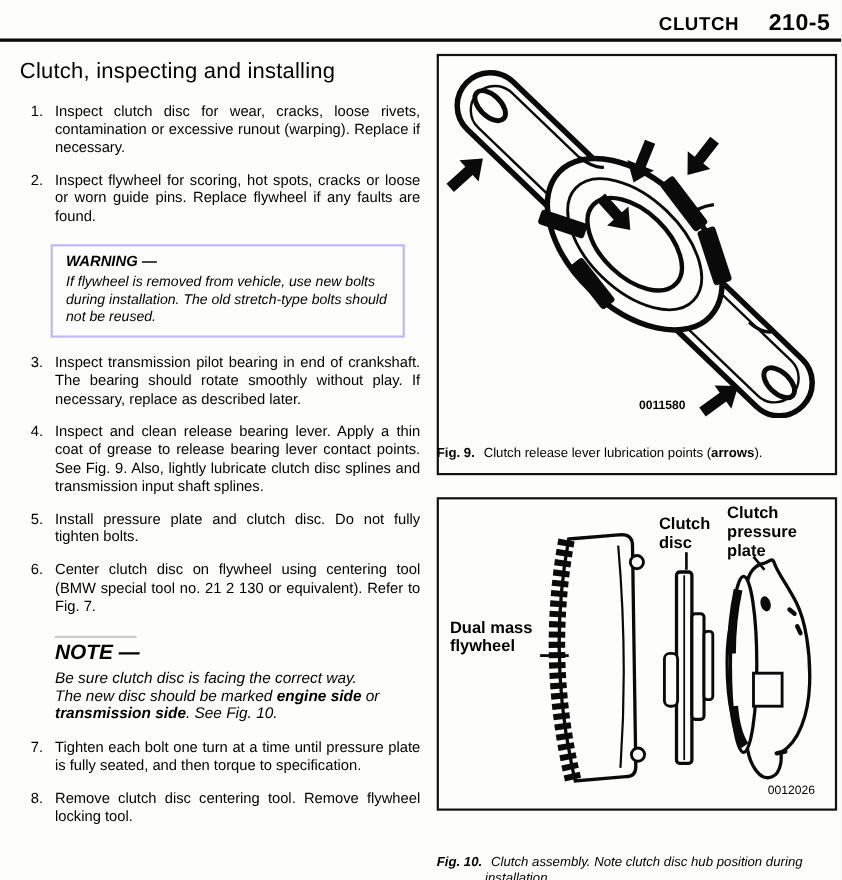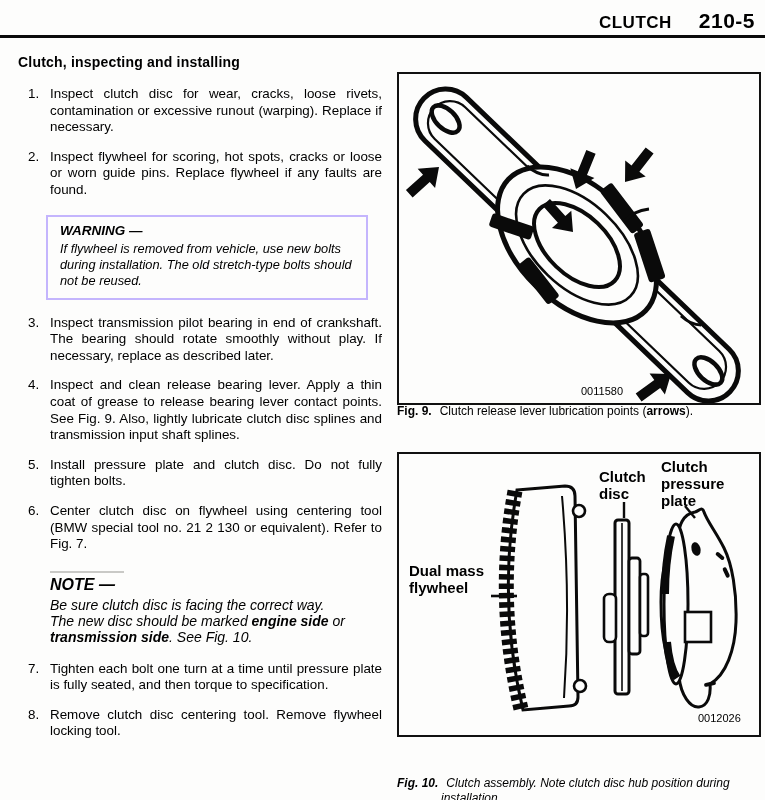--- a/index.html
+++ b/index.html
@@ -14,44 +14,44 @@
     position:absolute; top:6px; right:10px; text-align:center;
     font-weight:bold; letter-spacing:.5px;
   }
   .hdr .section { font-variant:small-caps; font-size:24px; text-transform:lowercase; }
   .hdr .section::first-letter { text-transform:uppercase; }
   .hdr .pageno { font-size:21px; margin-left:22px; }
   .hdr-rule { position:absolute; top:35px; left:0; width:765px; height:3px; background:#0a0a0a; }
 
   
   .leftcol { position:absolute; left:16px; top:50px; width:366px; }
-  .doc-title { font-size:14px; font-weight:bold; margin:4px 0 16px 2px; letter-spacing:.2px; }
+  .doc-title { font-size:20px; font-weight:normal; margin:4px 0 16px 2px; letter-spacing:.2px; }
   .step { display:flex; margin:0 0 13px 12px; font-size:13.4px; line-height:16.6px; }
   .step .num { width:22px; flex:0 0 22px; }
   .step .txt { flex:1; text-align:justify; }
 
   .warning-box {
     border:2px solid #c4b5fd; margin:16px 2px 15px 30px; width:322px;
     padding:6px 10px 9px 12px; font-style:italic;
   }
   .warning-box .w-head { font-weight:bold; font-size:13.5px; margin-bottom:3px; }
   .warning-box .w-body { font-size:12.8px; line-height:16px; }
 
   .note-block { margin:18px 2px 16px 34px; width:300px; font-style:italic; }
   .note-rule { width:74px; height:2px; background:#c9c9c6; margin-bottom:3px; }
-  .note-block .n-head { font-weight:bold; font-size:16px; margin-bottom:3px; }
+  .note-block .n-head { font-weight:bold; font-size:19px; margin-bottom:3px; }
   .note-block .n-body { font-size:14px; line-height:16px; }
   .note-block .n-body b { font-weight:bold; }
 
   
   .figbox {
     position:absolute; left:397px; width:364px; border:2px solid #111;
     background:#fdfdfc;
   }
-  #fig9-box  { top:72px;  height:333px; }
+  #fig9-box  { top:49px;  height:383px;font-weight:bold; }
   #fig10-box { top:452px; height:285px; }
   .figcaption {
     position:absolute; left:397px; width:364px; font-size:12px; line-height:14.5px;
     padding-left:44px; text-indent:-44px;
   }
   #fig9-cap  { top:404px; }
   #fig10-cap { top:776px;font-style:italic; }
   .figcaption .fig-lab { font-weight:bold; margin-right:8px; }
   .figcaption b { font-weight:bold; }
 

